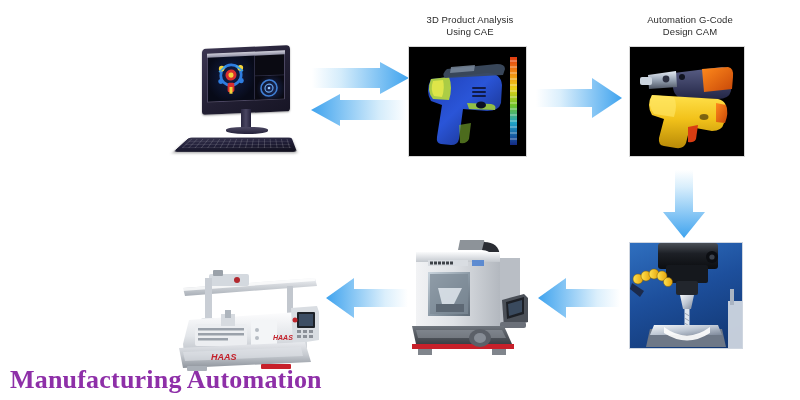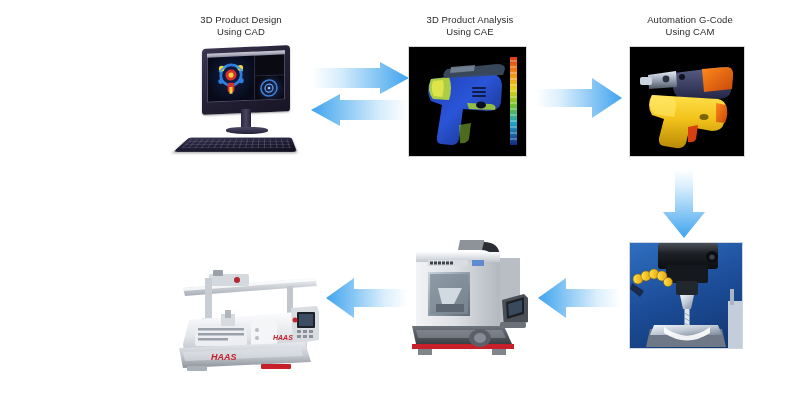--- a/index.html
+++ b/index.html
@@ -131,23 +131,20 @@
     letter-spacing: .2px;
     white-space: nowrap;
     user-select: none;
   }
 </style>
 </head>
 <body style="background: rgb(255, 255, 255);">
 
 <div id="canvas" style="background: rgb(255, 255, 255);">
 
-  <div class="node" style="left:162px; top:14px; width:158px; height:150px;">
-    <div class="caption" style="top:0;"><span>3D Product Design</span><br><span>Using CAD</span></div>
-  </div>
 
   <div class="cad-wrap">
     <div class="mon-body">
       <div class="mon-topbar"></div>
       <div class="mon-screen">
         <div class="mon-vp-main">
           <svg class="cad-part" viewBox="0 0 40 40">
             <circle cx="20" cy="17" r="12" fill="none" stroke="#2e7de0" stroke-width="3.2"></circle>
             <circle cx="20" cy="17" r="6.5" fill="#d92f2f"></circle>
             <circle cx="20" cy="17" r="3" fill="#f2d23a"></circle>
@@ -271,21 +268,21 @@
           <stop offset="0" stop-color="#ffffff"></stop>
           <stop offset="0.28" stop-color="#dbeffc"></stop>
           <stop offset="1" stop-color="#3fa3ee"></stop>
         </linearGradient>
       </defs>
       <path d="M2 15 H58 V4 L88 24 L58 44 V33 H2 Z" fill="url(#gR2)"></path>
     </svg>
   </div>
 
   <div class="node" style="left:620px; top:14px; width:140px; height:150px;">
-    <div class="caption" style="top:0;"><span>Automation G-Code</span><br><span>Using CAM</span></div>
+    <div class="caption" style="top:0;"><span>Automation G-Code</span><br><span>Design CAM</span></div>
   </div>
 
   <div class="photo-panel" style="left:630px; top:47px; width:114px; height:109px;">
     <svg width="114" height="109" viewBox="0 0 114 109">
       <defs>
         <linearGradient id="yel" x1="0" y1="0" x2="0" y2="1">
           <stop offset="0" stop-color="#ffe04a"></stop>
           <stop offset="0.45" stop-color="#f2c21a"></stop>
           <stop offset="1" stop-color="#b88a07"></stop>
         </linearGradient>
@@ -543,14 +540,15 @@
       <path d="M18 88 L136 83 L138 92 L20 97 Z" fill="#dfe3e8" opacity=".6"></path>
 
       <text x="46" y="96" font-family="Liberation Sans, sans-serif" font-size="9" font-weight="bold" font-style="italic" fill="#c4202a">HAAS</text>
       <text x="108" y="76" font-family="Liberation Sans, sans-serif" font-size="7" font-weight="bold" font-style="italic" fill="#c4202a">HAAS</text>
 
       <rect x="96" y="100" width="30" height="5" rx="1" fill="#c7202a"></rect>
       <rect x="22" y="102" width="20" height="5" rx="1" fill="#aab0b8"></rect>
     </svg>
   </div>
 
+  <div id="title" style="color: rgb(142, 47, 168);">Manufacturing Automation</div>
 
 </div>
 
 </body></html>

